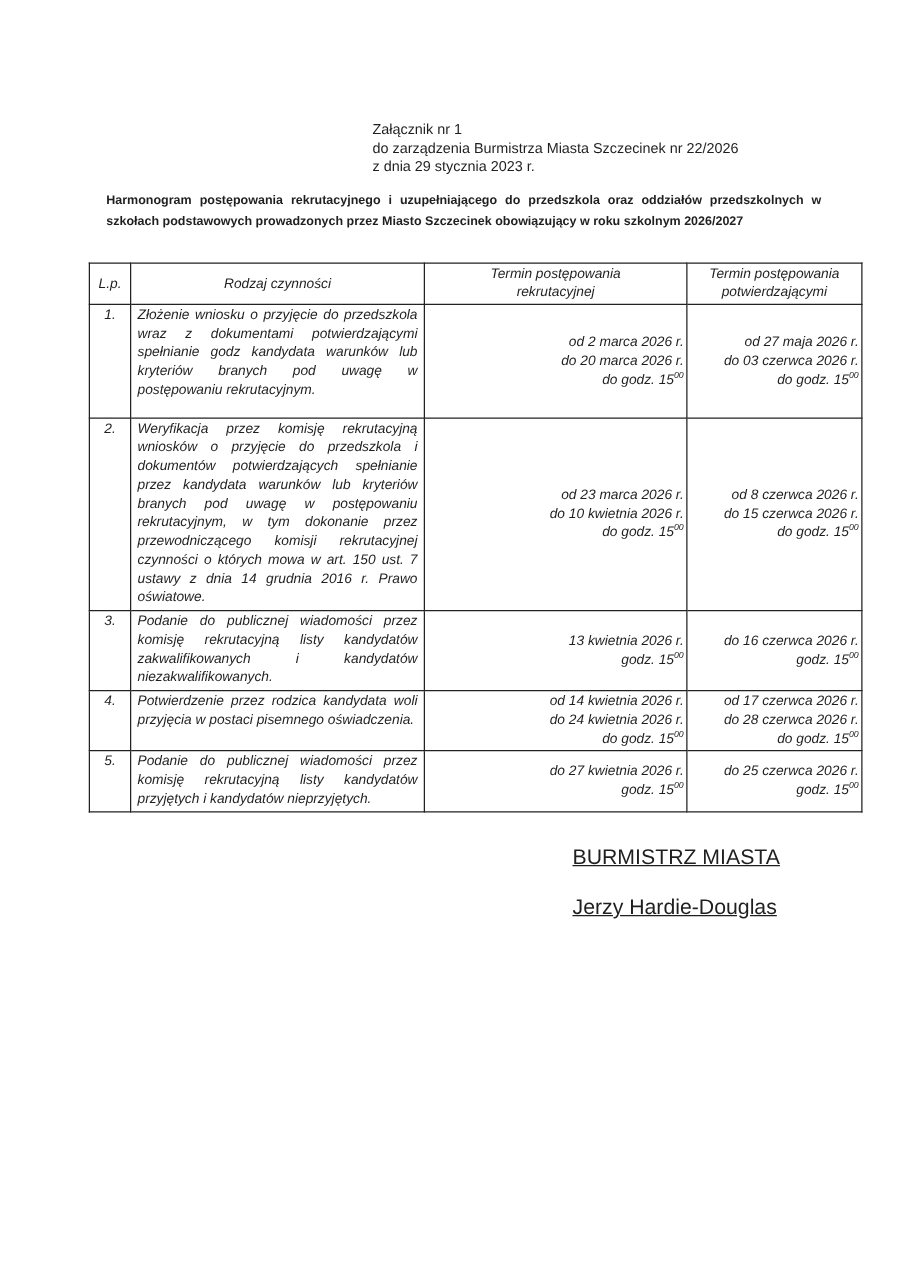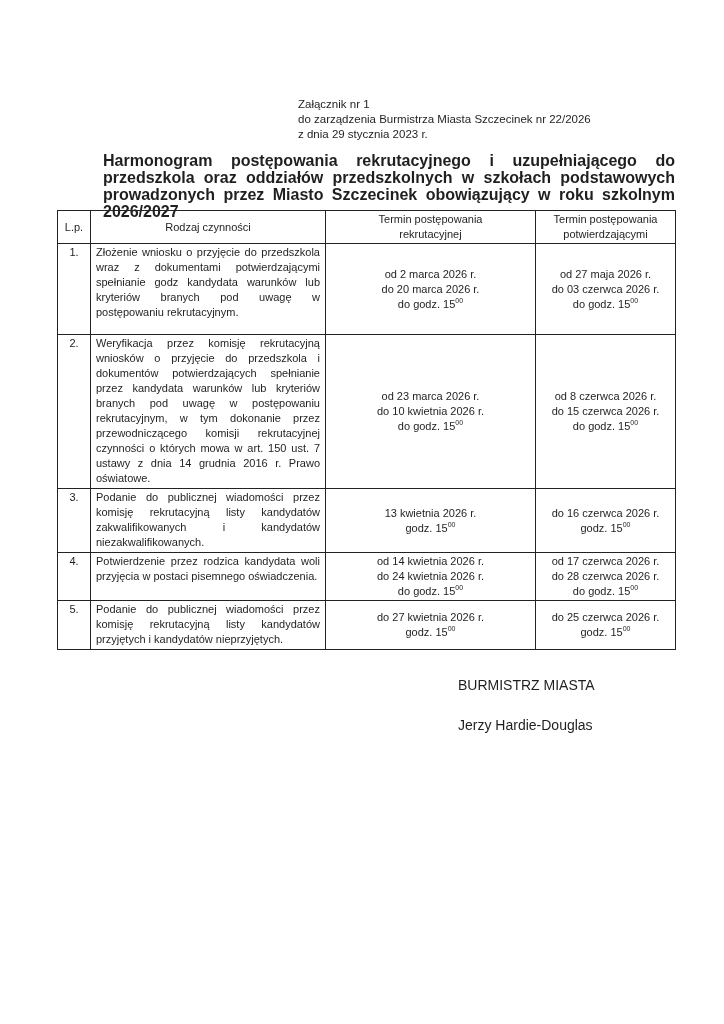--- a/index.html
+++ b/index.html
@@ -20,32 +20,32 @@
     background:var(--paper);
   }
   
   .attachment{
     position:absolute; left:298px; top:97px;
     font-size:11.5px; line-height:15px;
     white-space:nowrap;
   }
   
   .title{
-    position:absolute; left:103px; top:152px; width:572px;
-    font-size:16px; font-weight:bold;
+    position:absolute; left:85px; top:152px; width:572px;
+    font-size:10px; font-weight:bold;
     line-height:17px;
     text-align:justify; text-align-last:left;
   }
   
   table.schedule{
-    position:absolute; left:57px; top:210px;
+    position:absolute; left:71px; top:210px;
     width:618px;
     border-collapse:collapse;
     table-layout:fixed;
-    font-size:11px; line-height:15px;
+    font-size:11px; line-height:15px;font-style:italic;
   }
   table.schedule th, table.schedule td{
     border:1px solid #222;
     vertical-align:top;
     overflow:hidden;
   }
   table.schedule thead tr{ height:30px; }
   table.schedule tbody tr:nth-child(1){ height:91px; }
   table.schedule tbody tr:nth-child(2){ height:151px; }
   table.schedule tbody tr:nth-child(3){ height:56px; }
@@ -60,34 +60,35 @@
   td.lp{
     text-align:center;
     padding-top:1px;
   }
   td.activity{
     padding:1px 5px 2px 5px;
     text-align:justify; text-align-last:left;
   }
   td.dates{
     vertical-align:middle !important;
-    text-align:center;
+    text-align:right;
     padding:1px 2px;
   }
   td.dates .dline{ line-height:15px; }
   sup{
     font-size:7px;
     line-height:0;
     vertical-align:super;
   }
   
   .signature{
     position:absolute; left:458px; top:678px;
-    font-size:14px; line-height:15px;
+    font-size:17px; line-height:15px;
     white-space:nowrap;
+    text-decoration:underline;
   }
   .signature .sig-name{ margin-top:25px; }
 </style>
 </head>
 <body>
 
 <div class="page">
 
   <div class="attachment">
     <div>Załącznik nr 1</div>

